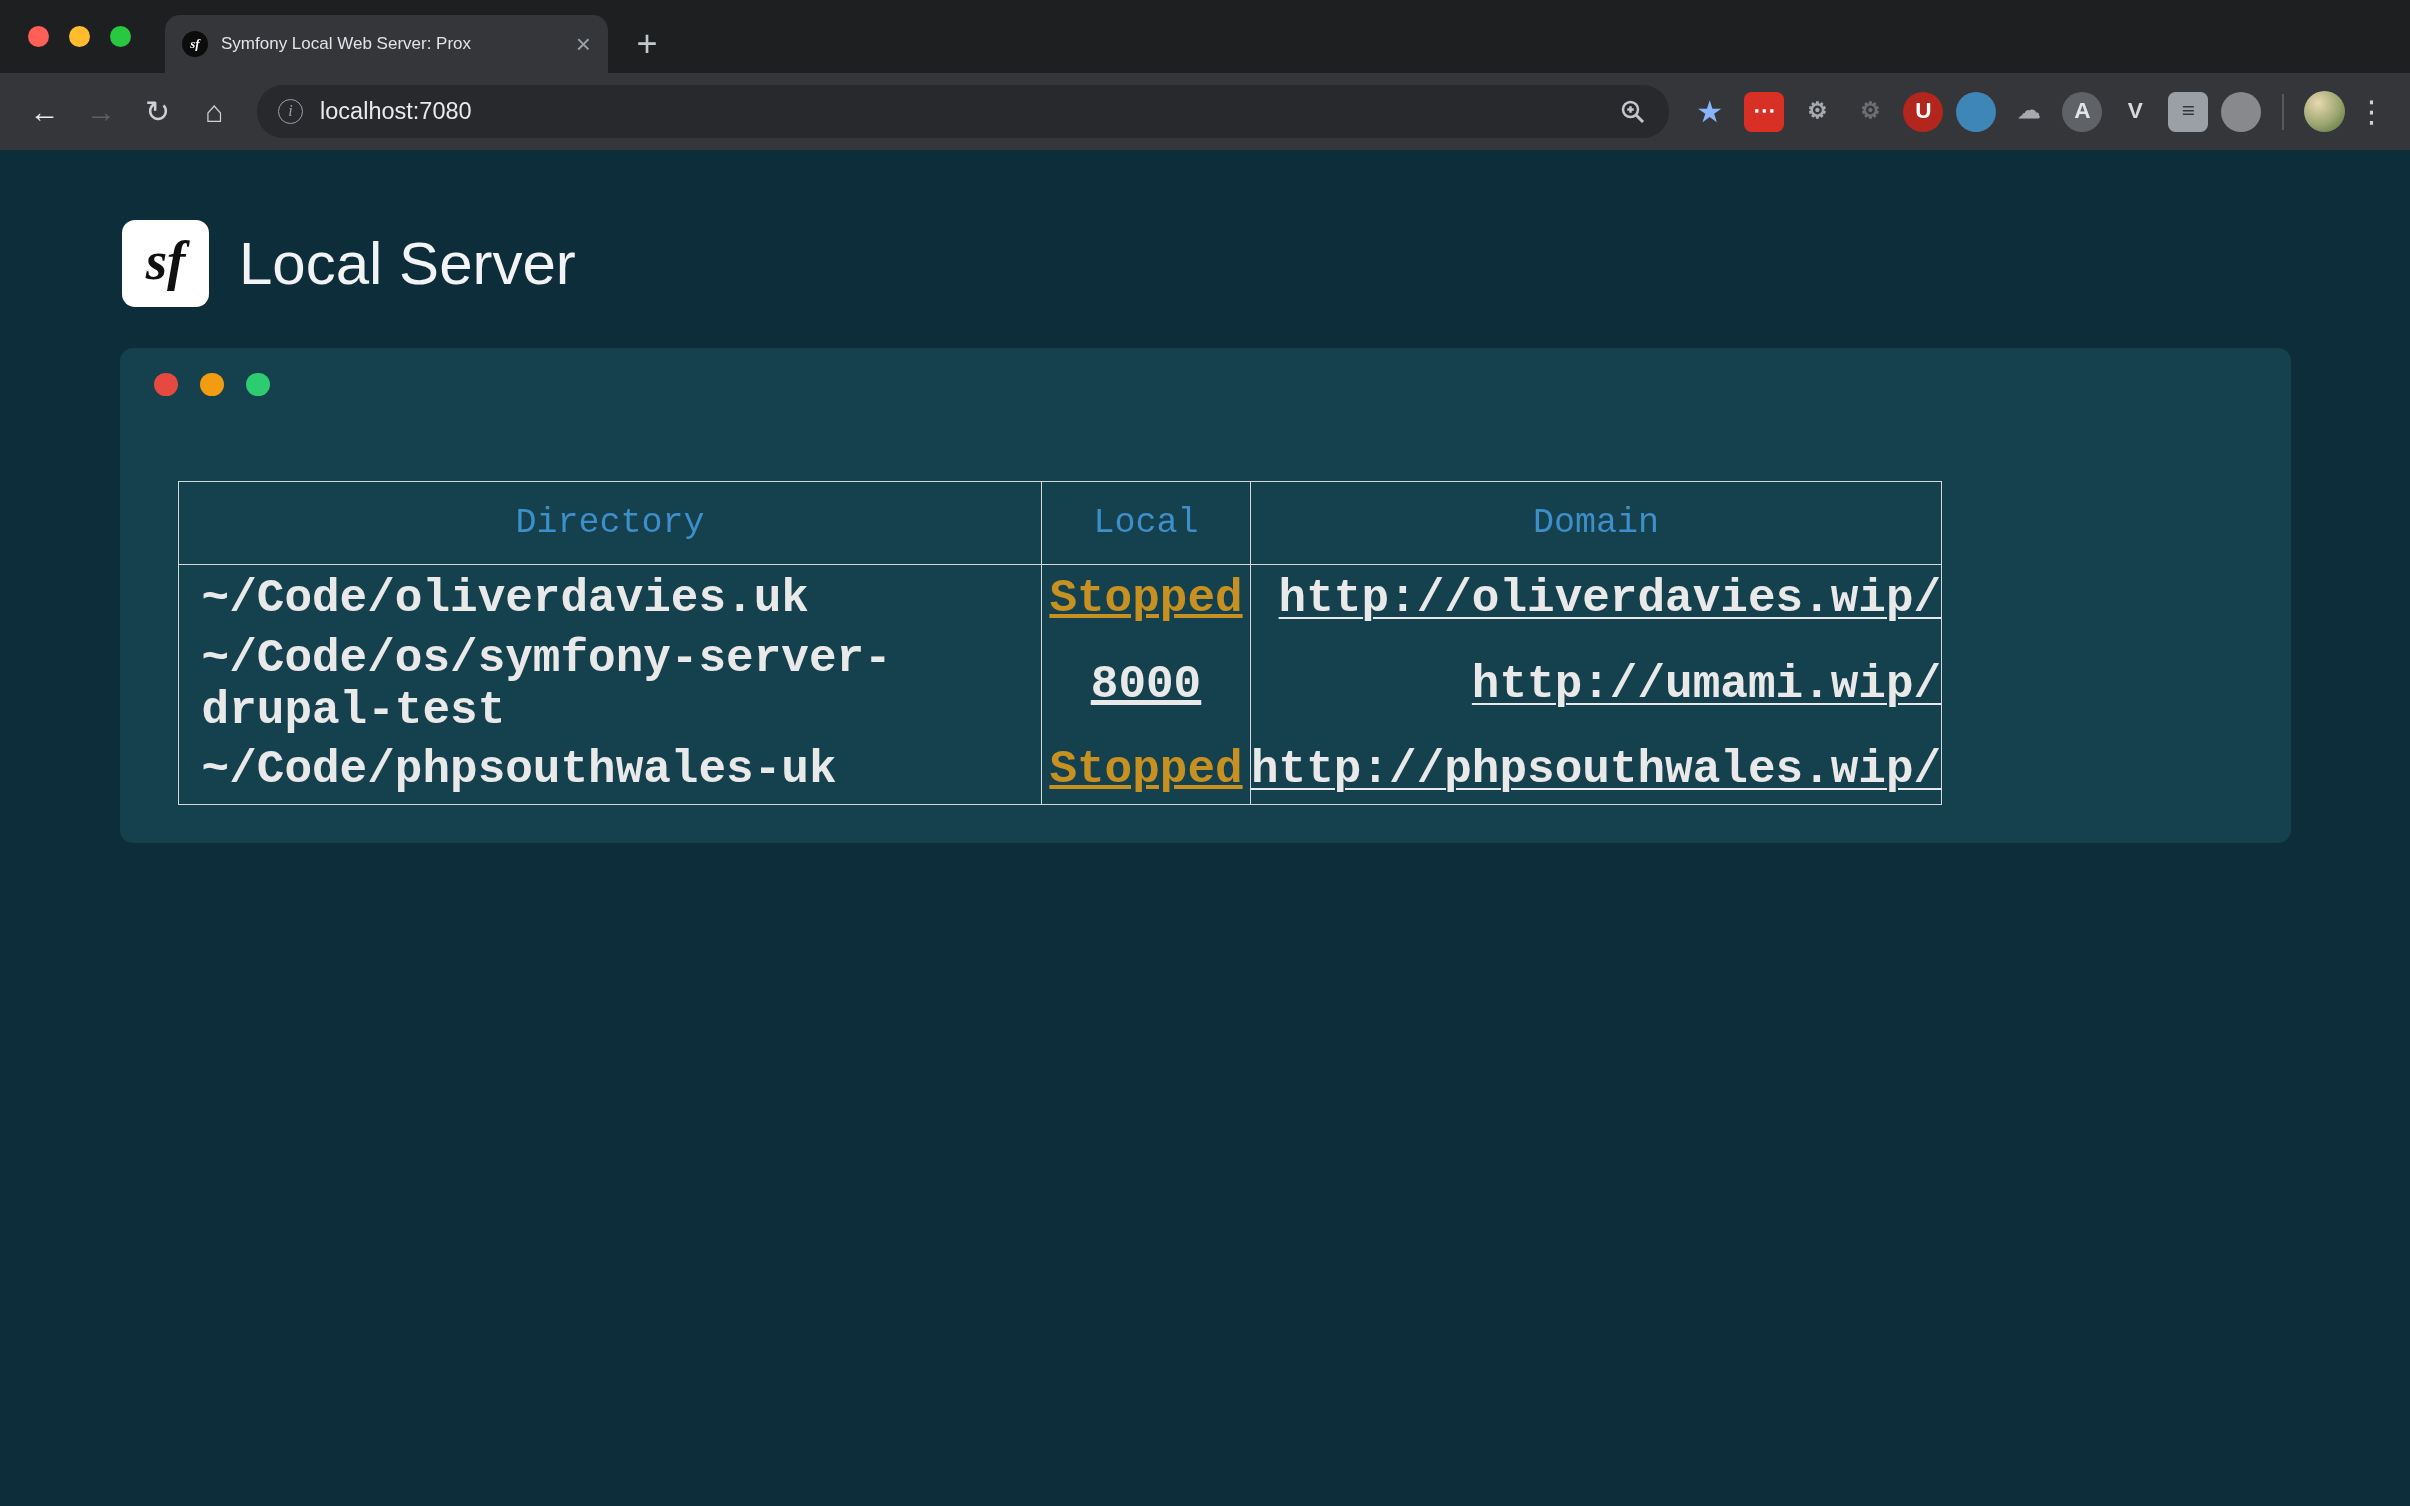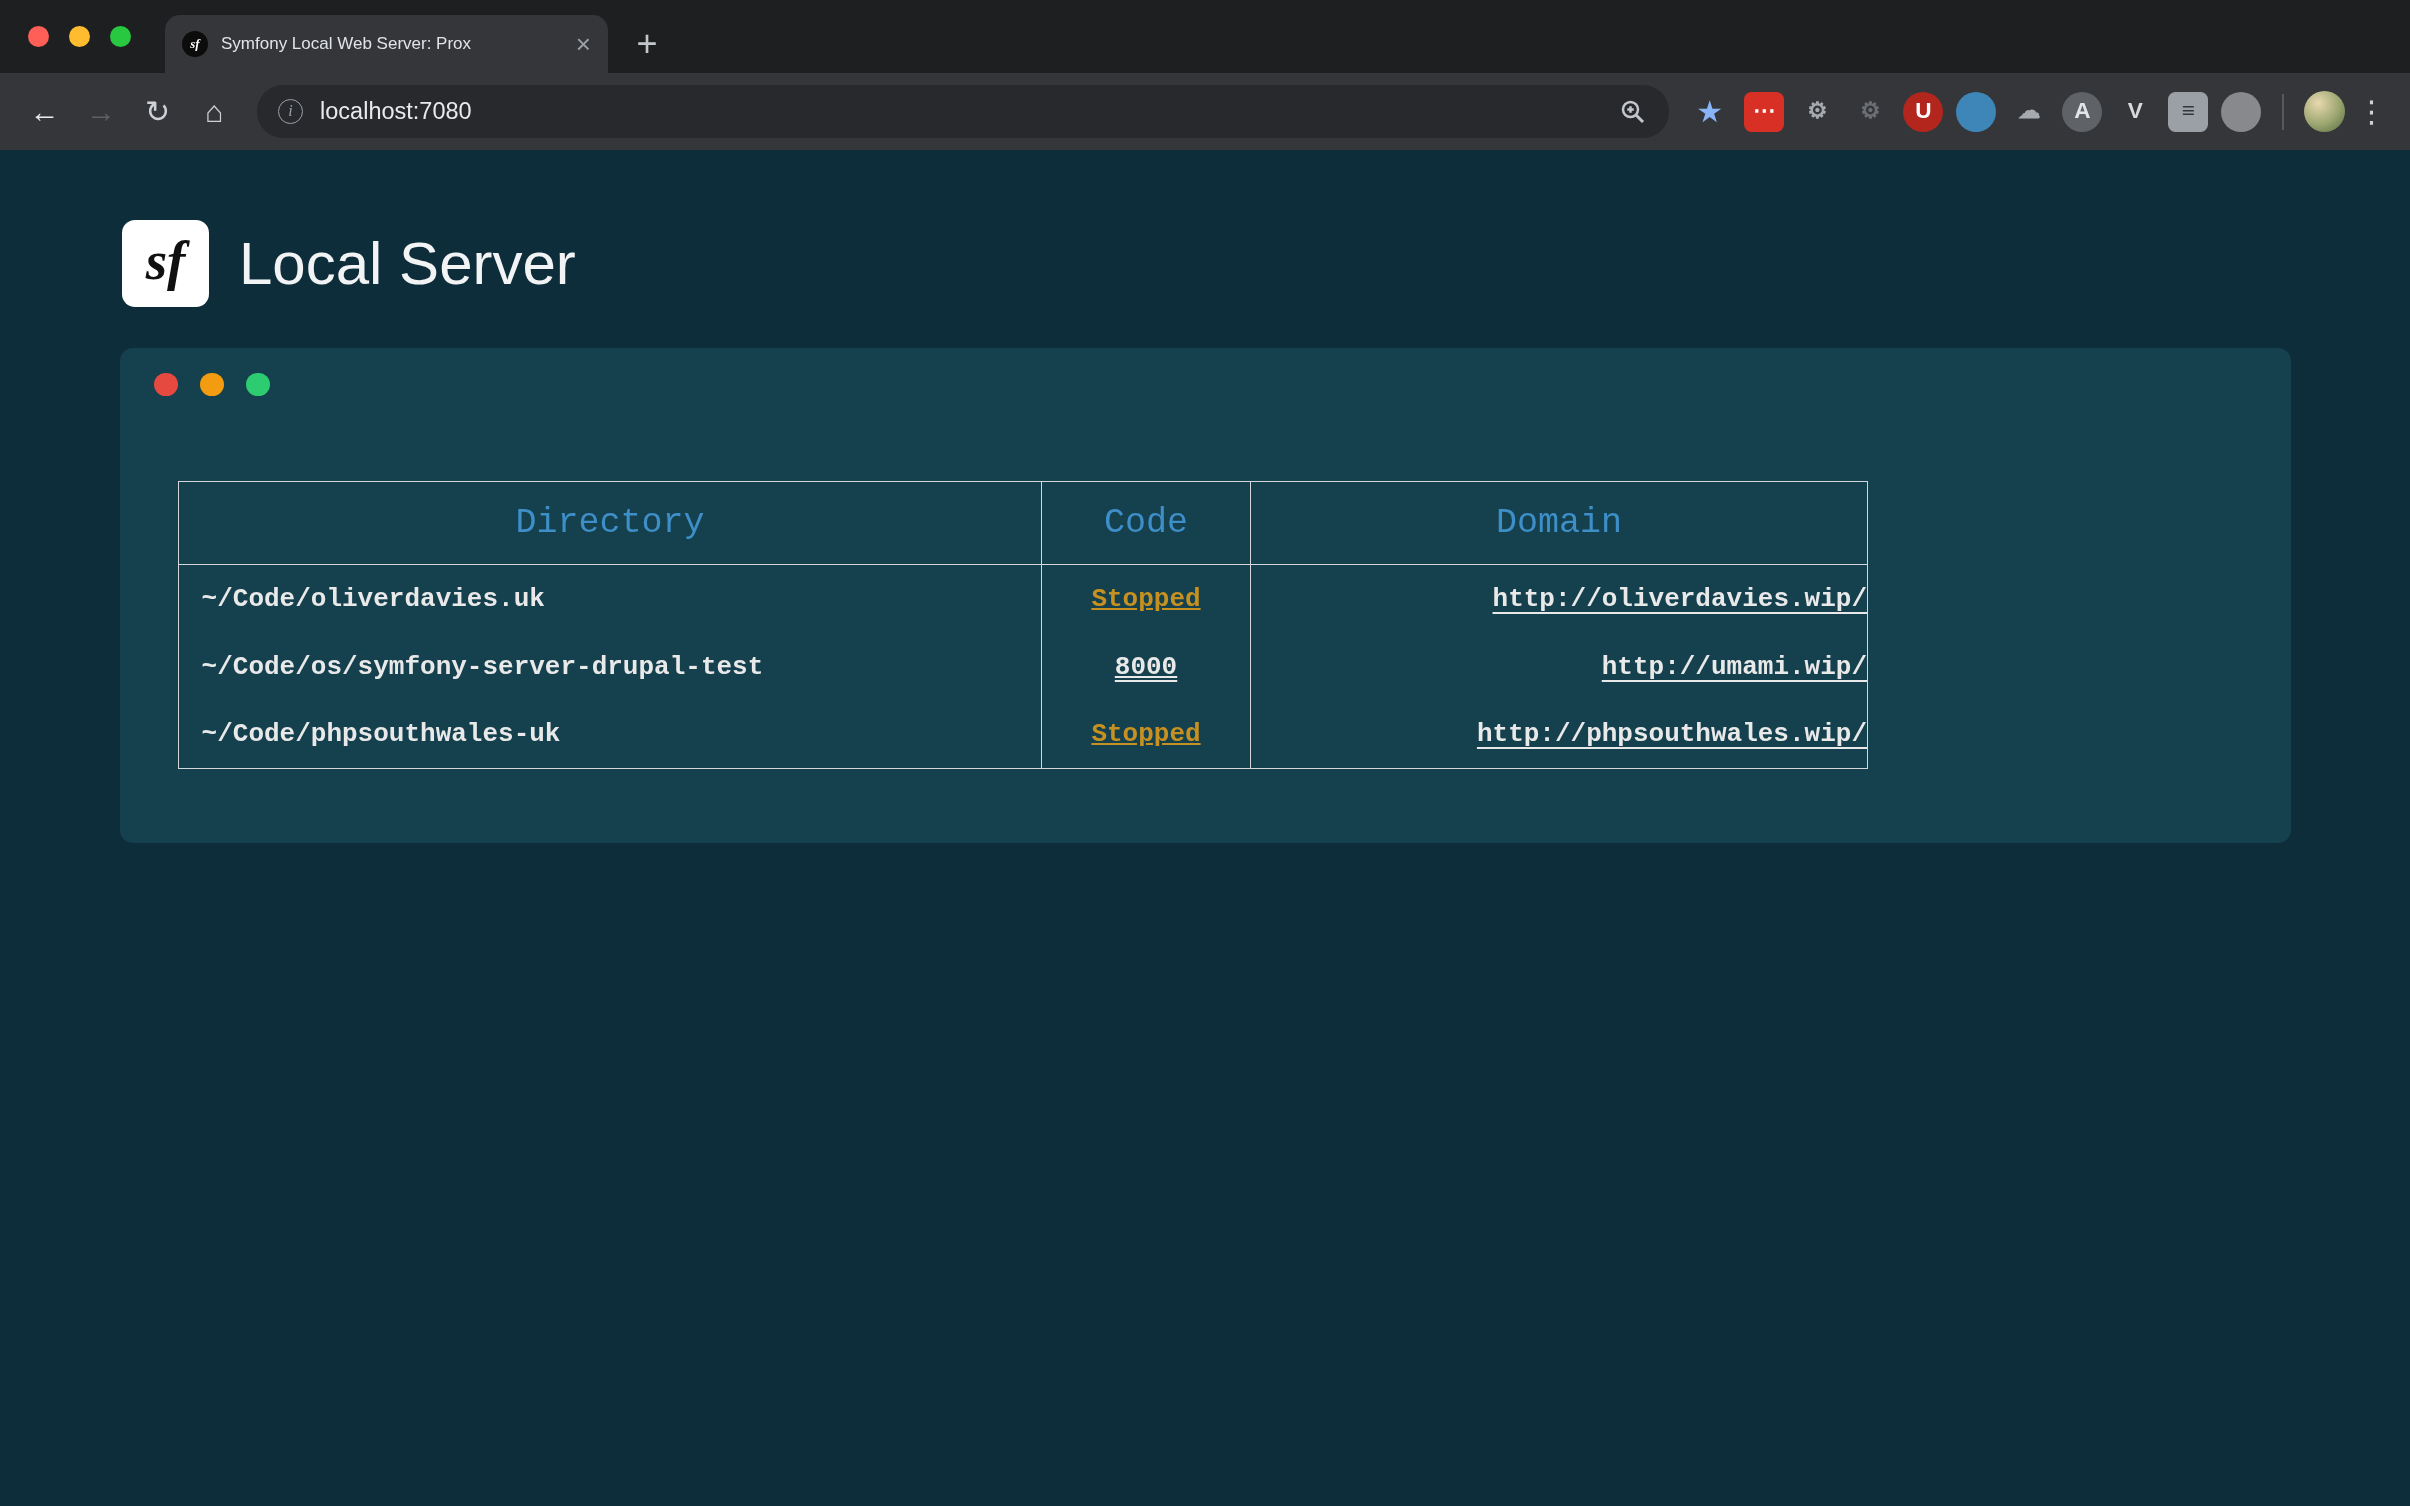--- a/index.html
+++ b/index.html
@@ -104,21 +104,21 @@
     border:1.9px solid var(--table-border);
   }
   .server-table col.c1{width:863px;}
   .server-table col.c2{width:209px;}
   .server-table col.c3{width:617px;}
   .server-table th{
     height:83px;font-size:35px;font-weight:400;color:var(--table-header-text);
     border:1.9px solid var(--table-border);text-align:center;
   }
   .server-table td{
-    height:68px;font-size:26px;font-weight:700;color:var(--link-text);
+    height:68px;font-size:46px;font-weight:700;color:var(--link-text);
     border-left:1.9px solid var(--table-border);border-right:1.9px solid var(--table-border);
     vertical-align:middle;
   }
   .server-table td.dir{text-align:left;padding-left:22.6px;}
   .server-table td.port{text-align:center;text-decoration:underline;}
   .server-table td.port.stopped{color:var(--stopped-text);}
   .server-table td.domain{text-align:right;}
   .server-table a{
     color:var(--link-text);text-decoration:underline;
     text-underline-offset:5.6px;text-decoration-thickness:1.9px;
@@ -200,21 +200,21 @@
 
     <table class="server-table">
       <colgroup>
           <col class="c1">
           <col class="c2">
           <col class="c3">
         </colgroup>
       <thead>
         <tr>
           <th>Directory</th>
-          <th>Code</th>
+          <th>Local</th>
           <th>Domain</th>
         </tr>
       </thead>
       <tbody>
           <tr>
             <td class="dir">~/Code/oliverdavies.uk</td>
             <td class="port stopped">Stopped</td>
             <td class="domain"><a href="#">http://oliverdavies.wip/</a></td>
           </tr>
           <tr>

